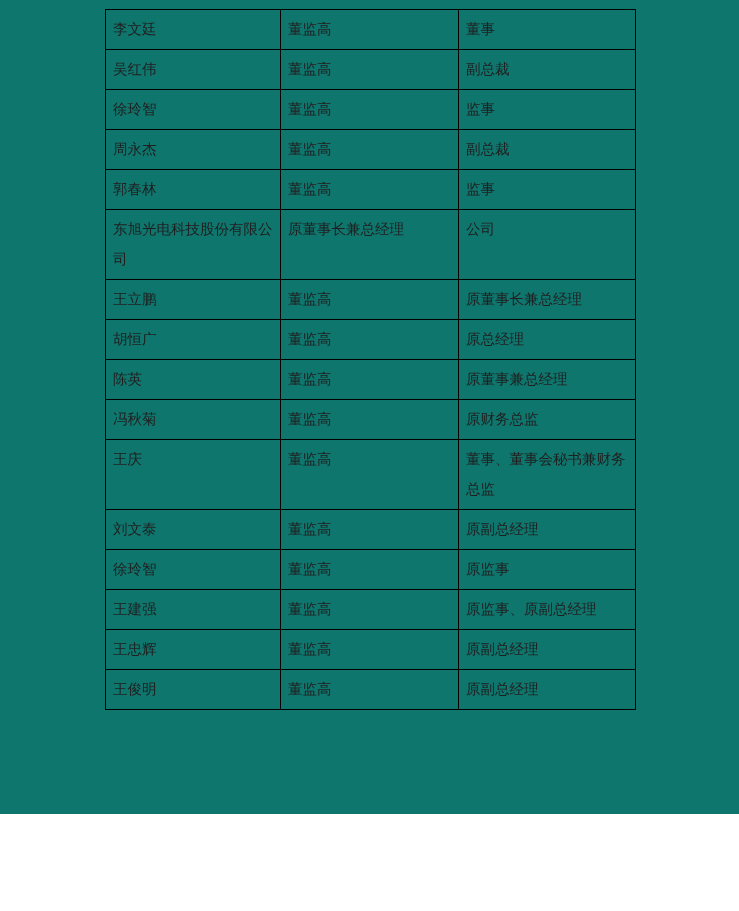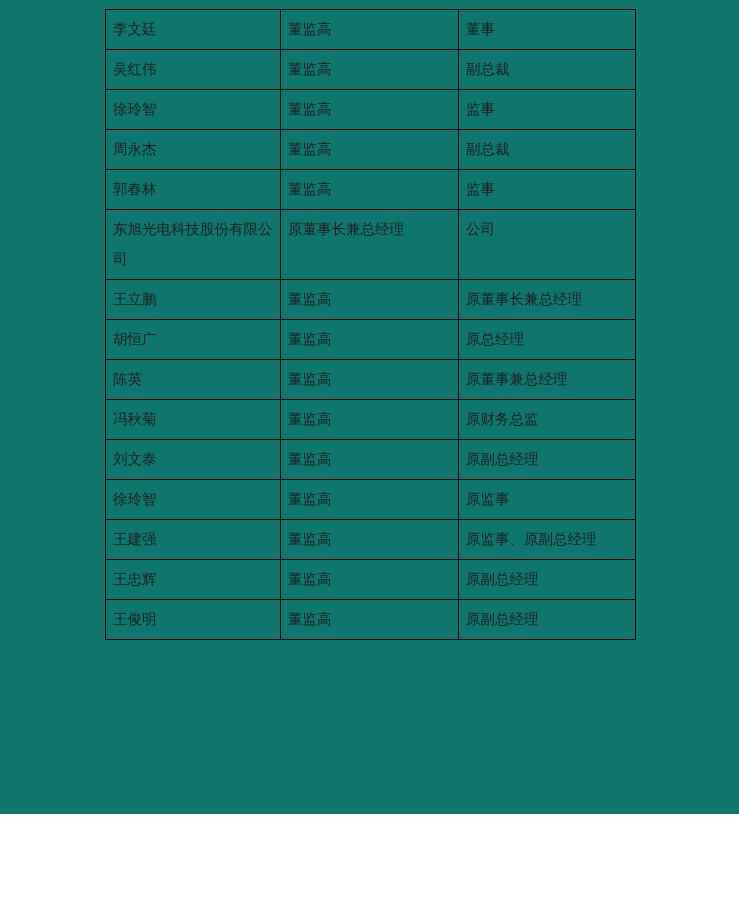--- a/index.html
+++ b/index.html
@@ -101,20 +101,25 @@
         <tr>
           <td>陈英</td>
           <td>董监高</td>
           <td>原董事兼总经理</td>
         </tr>
         <tr>
           <td>冯秋菊</td>
           <td>董监高</td>
           <td>原财务总监</td>
         </tr>
+        <tr class="tall">
+          <td>王庆</td>
+          <td>董监高</td>
+          <td>董事、董事会秘书兼财务总监</td>
+        </tr>
         <tr>
           <td>刘文泰</td>
           <td>董监高</td>
           <td>原副总经理</td>
         </tr>
         <tr>
           <td>徐玲智</td>
           <td>董监高</td>
           <td>原监事</td>
         </tr>

